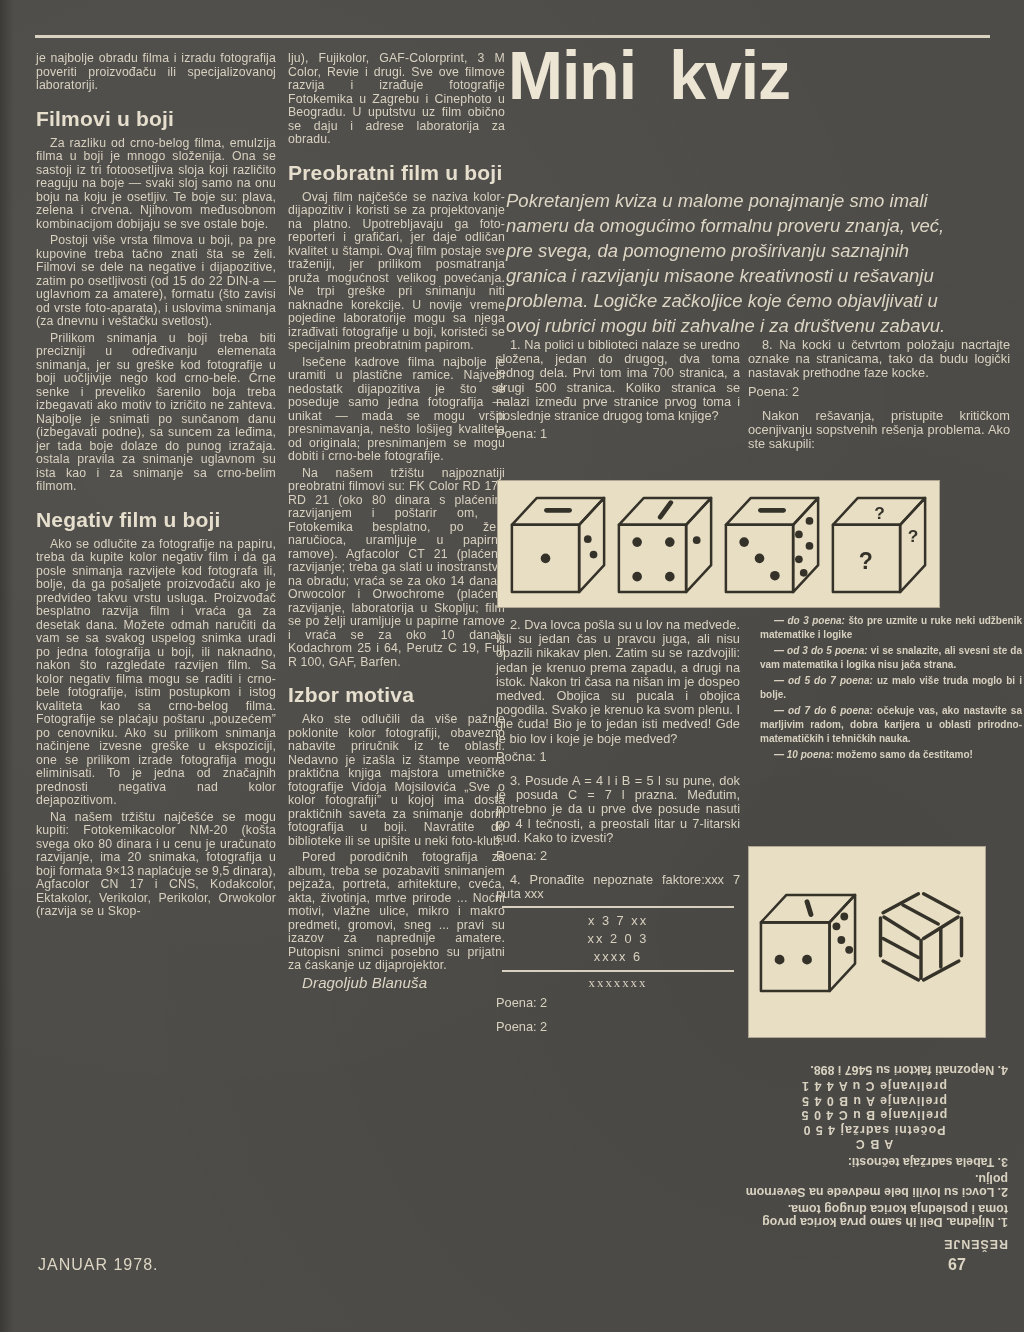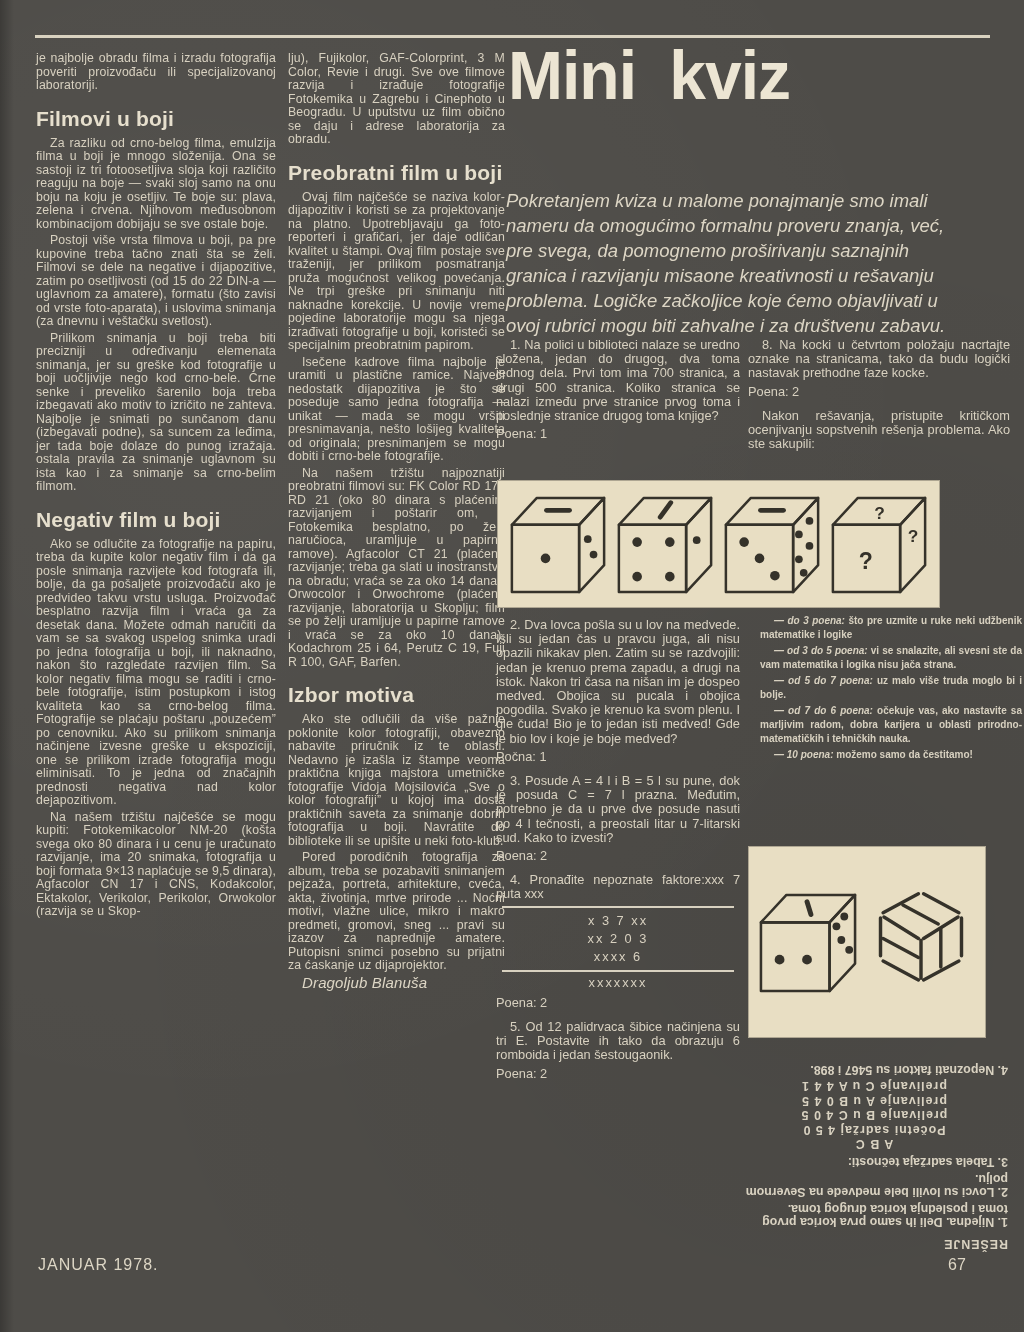--- a/index.html
+++ b/index.html
@@ -39,42 +39,42 @@
   .qcolB2{left:748px;top:614px;width:262px;font-weight:bold;line-height:14px;font-size:10px;margin-left:12px;}
   .qcol p{margin:0 0 4px 0;text-indent:14px;}
   .poena{text-indent:0 !important;margin:4px 0 10px 0 !important;}
   .qnote{font-weight:normal;text-indent:14px;}
   .score{text-indent:14px !important;margin:0 0 2px 0 !important;}
   .score .lead{font-style:italic;}
 
   .mult{margin:4px 0 6px 0;}
   .mult-rule{height:2px;background:#d8d1c0;margin:4px 6px;}
   .mult-rows{white-space:pre-line;text-align:center;letter-spacing:2px;line-height:18px;}
-  .mult-result{text-align:center;letter-spacing:2px;margin:2px 0 4px 0;}
+  .mult-result{text-align:center;letter-spacing:2px;margin:2px 0 4px 0;font-family:Liberation Serif, serif;}
 
   .panel{position:absolute;background:#e8dec3;box-shadow:0 0 0 1px rgba(0,0,0,0.25) inset;}
   .dice-panel{left:497px;top:480px;width:443px;height:128px;display:flex;align-items:center;justify-content:space-between;padding:0 12px;box-sizing:border-box;}
   .answer-panel{left:748px;top:846px;width:238px;height:192px;display:flex;align-items:center;justify-content:space-around;padding:0 6px;box-sizing:border-box;}
   .die{width:98px;height:104px;}
   .die-small{width:100px;height:106px;}
   .sticks{width:112px;height:122px;}
   .die polygon{fill:none;stroke:#35322a;stroke-width:2.6;stroke-linejoin:round;}
   .die line{stroke:#35322a;stroke-width:5;stroke-linecap:round;}
   .die circle{fill:#35322a;}
   .die text{fill:#35322a;font-family:"Liberation Sans",sans-serif;font-weight:bold;}
   .sticks line{stroke:#35322a;stroke-width:4;stroke-linecap:round;}
 
   .solutions{position:absolute;left:740px;top:1042px;width:268px;height:208px;
     transform:rotate(180deg);font-size:12.4px;line-height:13.6px;font-weight:bold;color:#d9d2c1;text-align:left;}
   .solutions p{margin:0 0 3px 0;}
   .sol-head{letter-spacing:1px;margin-bottom:8px !important;}
   .sol-table{white-space:pre-line;text-align:center;line-height:14.5px;letter-spacing:1px;}
 
   .footer-left{position:absolute;left:38px;top:1256px;font-size:16px;letter-spacing:1px;color:#ddd6c5;}
-  .footer-right{position:absolute;left:948px;top:1256px;font-size:16px;font-weight:normal;color:#ddd6c5;}
+  .footer-right{position:absolute;left:948px;top:1256px;font-size:16px;font-weight:bold;color:#ddd6c5;}
 </style>
 </head>
 <body>
 
 <div class="page">
   <div class="top-rule"></div>
 
   <div class="col col1">
     <p class="noindent">je najbolje obradu filma i izradu fotografija poveriti proizvođaču ili specijalizovanoj laboratoriji.</p>
     <h2>Filmovi u boji</h2>
@@ -165,21 +165,20 @@
     <p>4. Pronađite nepoznate faktore:xxx 7 puta xxx</p>
     <div class="mult">
       <div class="mult-rule"></div>
       <div class="mult-rows">x 3 7 xx
 xx 2 0 3
 xxxx 6</div>
       <div class="mult-rule"></div>
       <div class="mult-result">xxxxxxx</div>
     </div>
     <p class="poena">Poena: 2</p>
-    <p>5. Od 12 palidrvaca šibice načinjena su tri E. Postavite ih tako da obrazuju 6 romboida i jedan šestougaonik.</p>
     <p class="poena">Poena: 2</p>
   </div>
 
   <div class="qcol qcolB2">
     <p class="score"><span class="lead">— do 3 poena:</span><span> što pre uzmite u ruke neki udžbenik matematike i logike</span></p>
     <p class="score"><span class="lead">— od 3 do 5 poena:</span><span> vi se snalazite, ali svesni ste da vam matematika i logika nisu jača strana.</span></p>
     <p class="score"><span class="lead">— od 5 do 7 poena:</span><span> uz malo više truda moglo bi i bolje.</span></p>
     <p class="score"><span class="lead">— od 7 do 6 poena:</span><span> očekuje vas, ako nastavite sa marljivim radom, dobra karijera u oblasti prirodno-matematičkih i tehničkih nauka.</span></p>
     <p class="score"><span class="lead">— 10 poena:</span><span> možemo samo da čestitamo!</span></p>
   </div>

